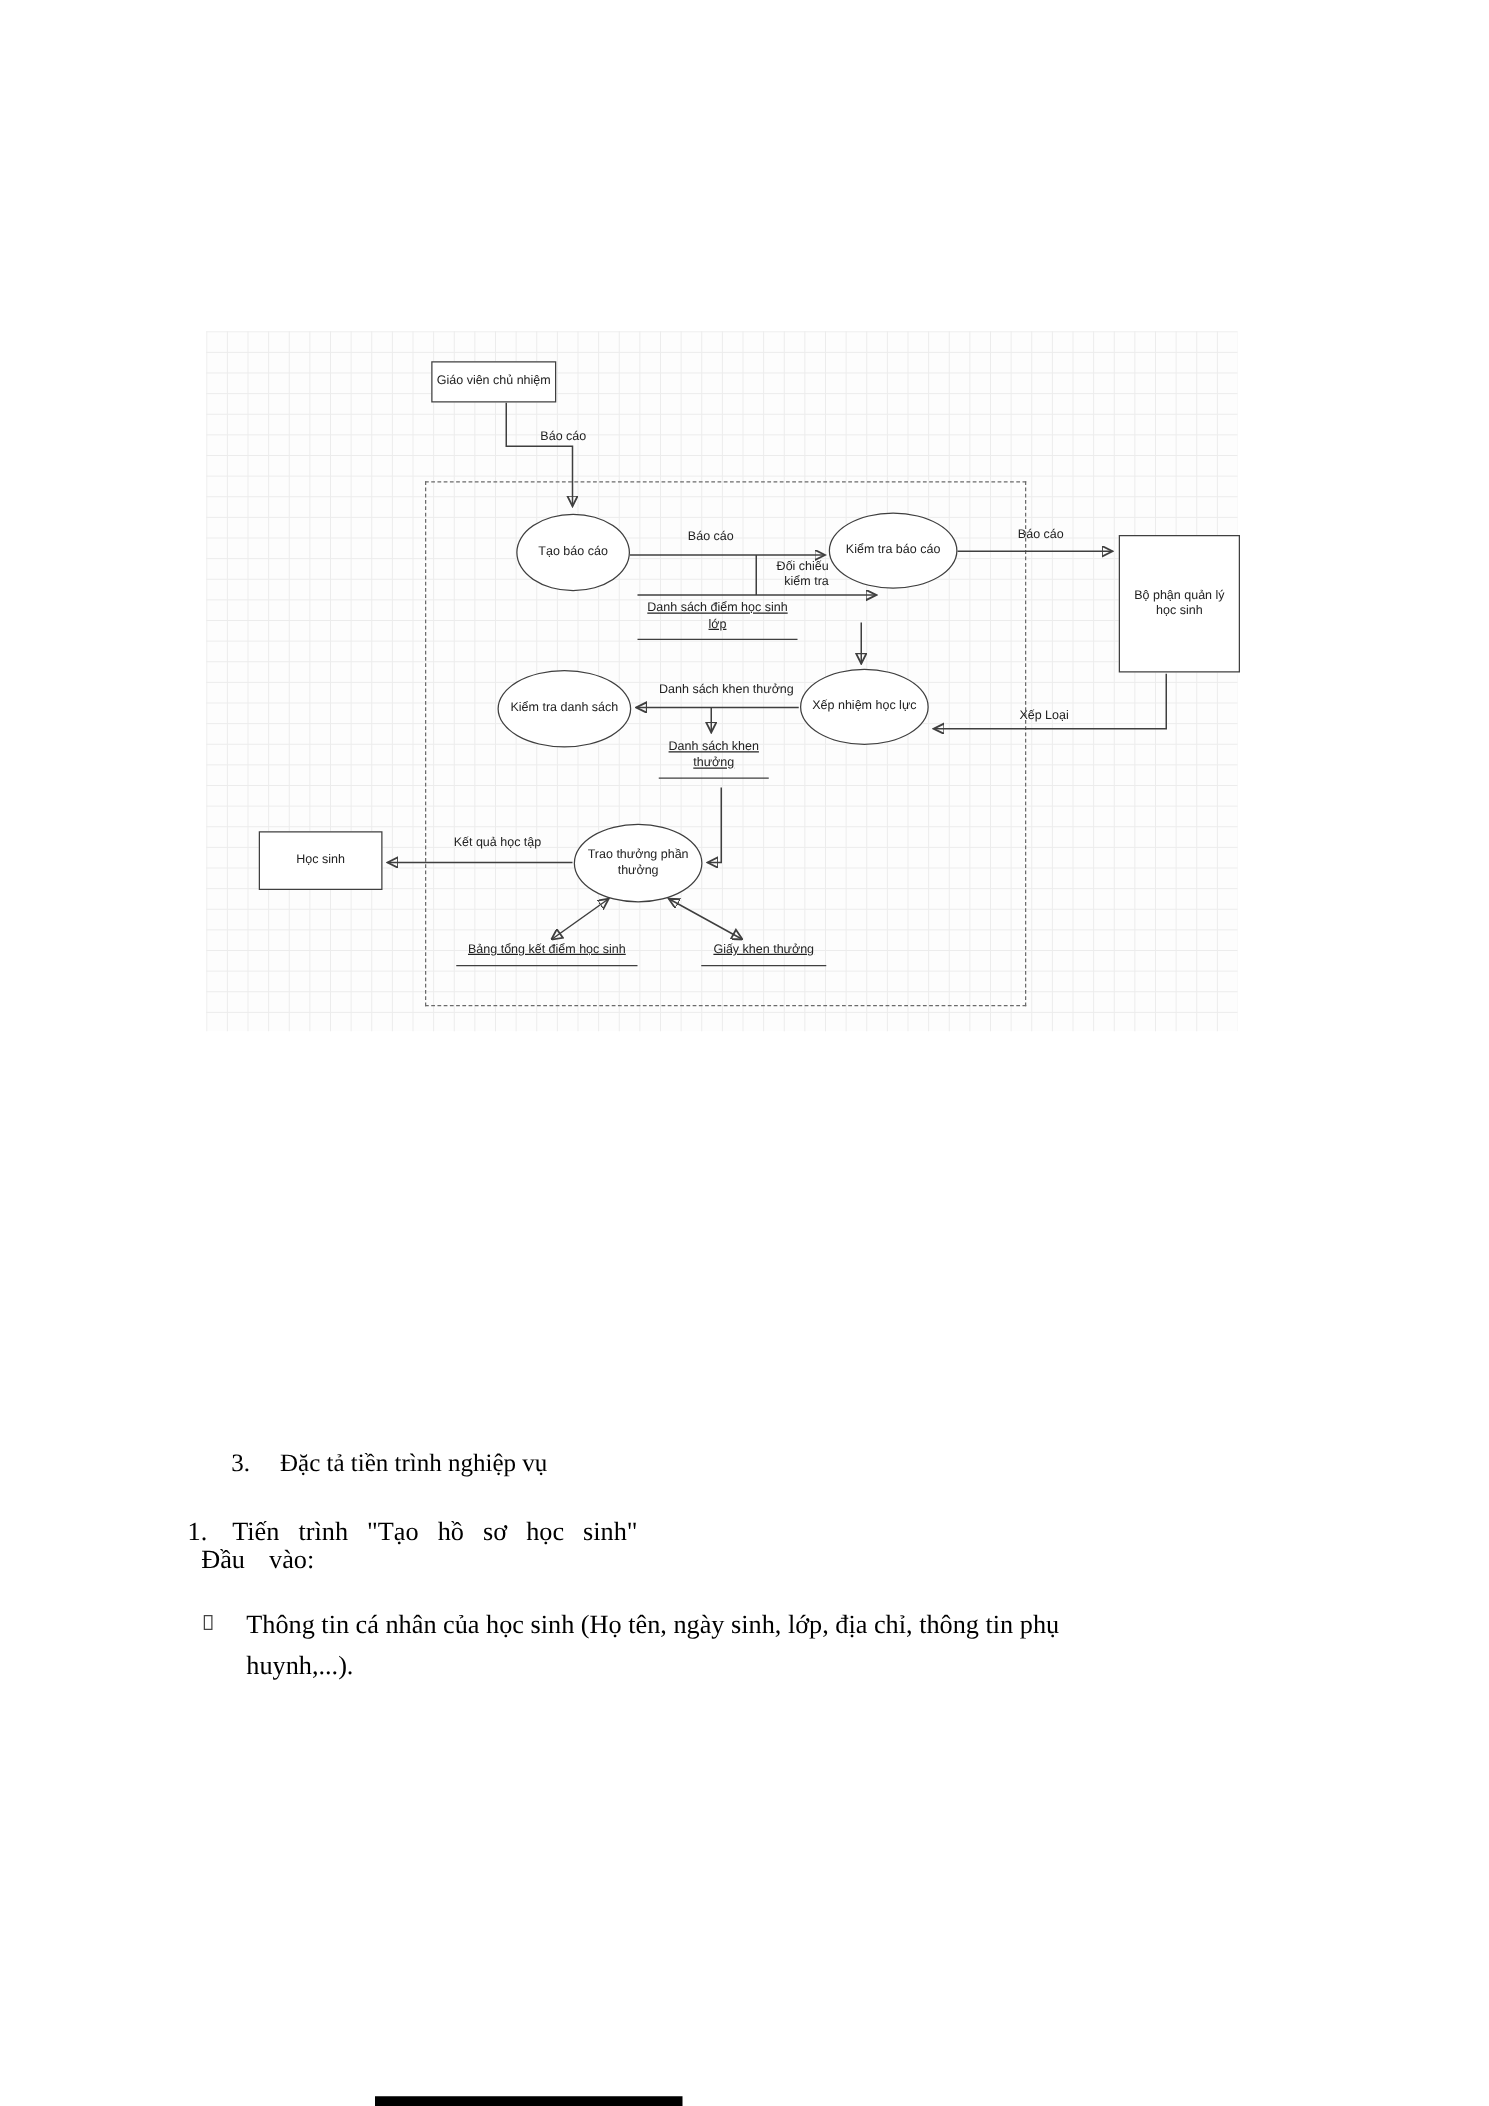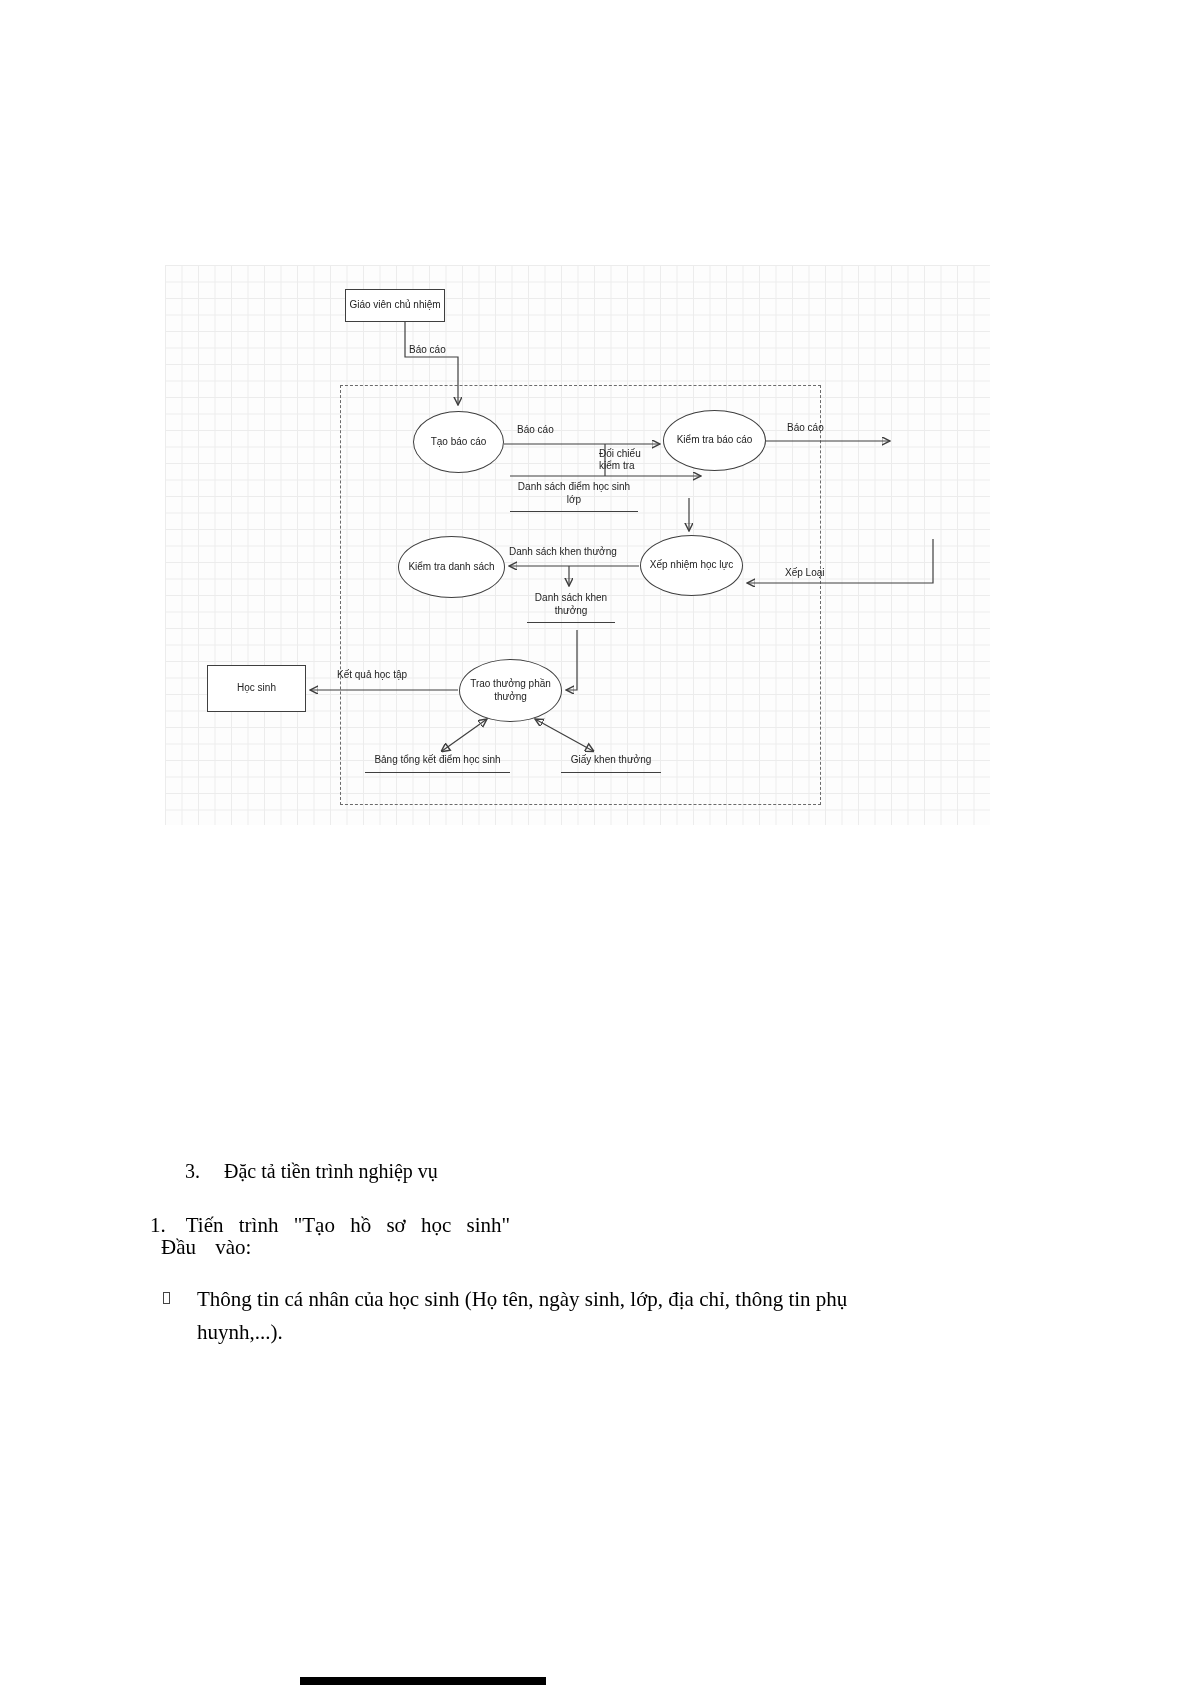--- a/index.html
+++ b/index.html
@@ -24,24 +24,24 @@
     border:1px dashed #6b6b6b;
   }
   .node {
     position:absolute; border:1px solid #3f3f3f; background:#fff;
     display:flex; align-items:center; justify-content:center;
     text-align:center; font-size:10px; color:#222; line-height:1.25; padding:2px;
   }
   .ellipse { border-radius:50%; }
   .store {
     position:absolute; text-align:center; font-size:10px; color:#222;
-    line-height:1.25; border-bottom:1px solid #3f3f3f; padding-bottom:5px;
+    line-height:1.25; border-bottom:1px solid #3f3f3f; padding-bottom:5px;text-decoration:underline;
   }
   .flabel {
-    position:absolute; font-size:10px; color:#222; text-align:left; line-height:1.2;
+    position:absolute; font-size:10px; color:#222; text-align:right; line-height:1.2;
   }
   svg.wires { position:absolute; left:0; top:0; width:825px; height:560px; }
   svg.wires path { stroke:#3f3f3f; stroke-width:1.2; fill:none; }
   
   .doc-text {
     position:absolute; font-family:"Liberation Serif", serif; color:#000;
     white-space:pre-wrap;
   }
   .section-heading { left:165px; top:1137px; font-size:20px; }
   .section-heading .title { margin-left:24px; }
@@ -84,20 +84,21 @@
       <path d="M524,233 V266" marker-end="url(#mE)"></path>
       <path d="M474,301 H344" marker-end="url(#mE)"></path>
       <path d="M404,301 V321" marker-end="url(#mE)"></path>
       <path d="M412,365 V425 H401" marker-end="url(#mE)"></path>
       <path d="M293,425 H145" marker-end="url(#mE)"></path>
       <path d="M277,486 L322,454" marker-start="url(#mS)" marker-end="url(#mE)"></path>
       <path d="M428,486 L370,454" marker-start="url(#mS)" marker-end="url(#mE)"></path>
     </svg>
 
     <div class="node" style="left:180px;top:24px;width:100px;height:33px">Giáo viên chủ nhiệm</div>
+    <div class="node" style="left:730px;top:163px;width:97px;height:110px">Bộ phận quản lý học sinh</div>
     <div class="node" style="left:42px;top:400px;width:99px;height:47px">Học sinh</div>
 
     <div class="node ellipse" style="left:248px;top:146px;width:91px;height:62px">Tạo báo cáo</div>
     <div class="node ellipse" style="left:498px;top:145px;width:103px;height:61px">Kiểm tra báo cáo</div>
     <div class="node ellipse" style="left:475px;top:270px;width:103px;height:61px">Xếp nhiệm học lực</div>
     <div class="node ellipse" style="left:233px;top:271px;width:107px;height:62px">Kiểm tra danh sách</div>
     <div class="node ellipse" style="left:294px;top:394px;width:103px;height:63px">Trao thưởng phần thưởng</div>
 
     <div class="store" style="left:345px;top:216px;width:128px">Danh sách điểm học sinh lớp</div>
     <div class="store" style="left:362px;top:327px;width:88px">Danh sách khen thưởng</div>

